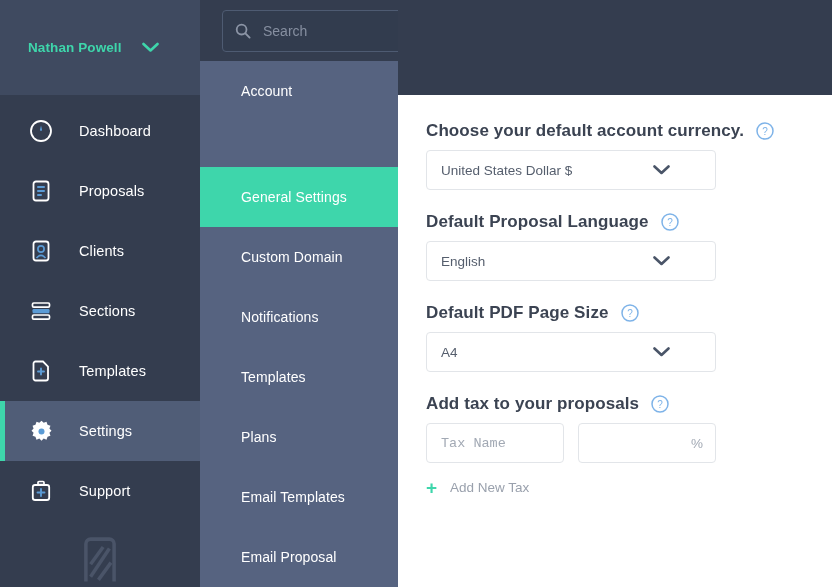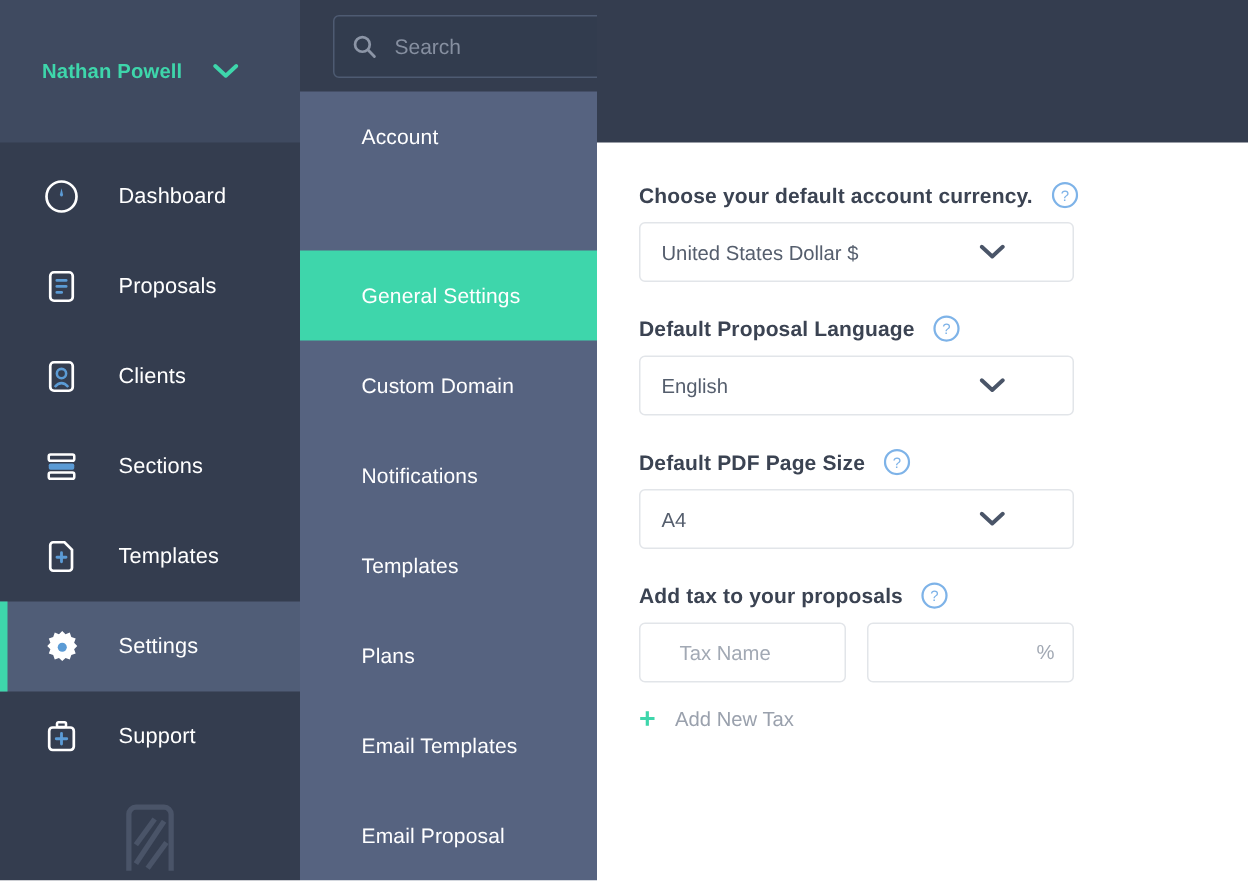--- a/index.html
+++ b/index.html
@@ -108,21 +108,21 @@
     position: relative;
   }
   .main-top { height: 95px; background: #343d4f; }
   .form-area { padding: 26px 0 0 28px; }
   .form-group { margin-bottom: 22px; }
   .form-label-row {
     display: flex; align-items: center;
     margin-bottom: 9px;
   }
   .form-label {
-    font-size: 14px; font-weight: bold; color: #3b4352;
+    font-size: 17px; font-weight: bold; color: #3b4352;
     letter-spacing: .1px;
   }
   .help-icon {
     margin-left: 12px; display: flex; align-items: center;
   }
   .select-wrap { position: relative; width: 258px; }
   .select-box {
     width: 290px; height: 40px;
     border: 1px solid #e2e5e9; border-radius: 4px;
     background: #fff;
@@ -133,23 +133,23 @@
   .select-caret {
     position: absolute; right: 14px; top: 50%;
     transform: translateY(-50%);
     display: flex; align-items: center;
   }
   .tax-row { display: flex; gap: 14px; }
   .tax-input {
     width: 138px; height: 40px;
     border: 1px solid #e2e5e9; border-radius: 4px;
     background: #fff; outline: none;
-    padding: 0 26px;
+    padding: 0 14px;
     font-size: 13.5px; color: #555e6d;
-    font-family: Liberation Sans, sans-serif;
+    font-family: Liberation Mono, monospace;
   }
   .tax-input::placeholder { color: #a2a9b4; }
   .tax-pct-wrap { position: relative; width: 138px; }
   .tax-pct-wrap .tax-input { width: 138px; padding-right: 28px; }
   .pct-sign {
     position: absolute; right: 13px; top: 50%;
     transform: translateY(-50%);
     font-size: 13.5px; color: #a2a9b4;
     pointer-events: none;
   }

